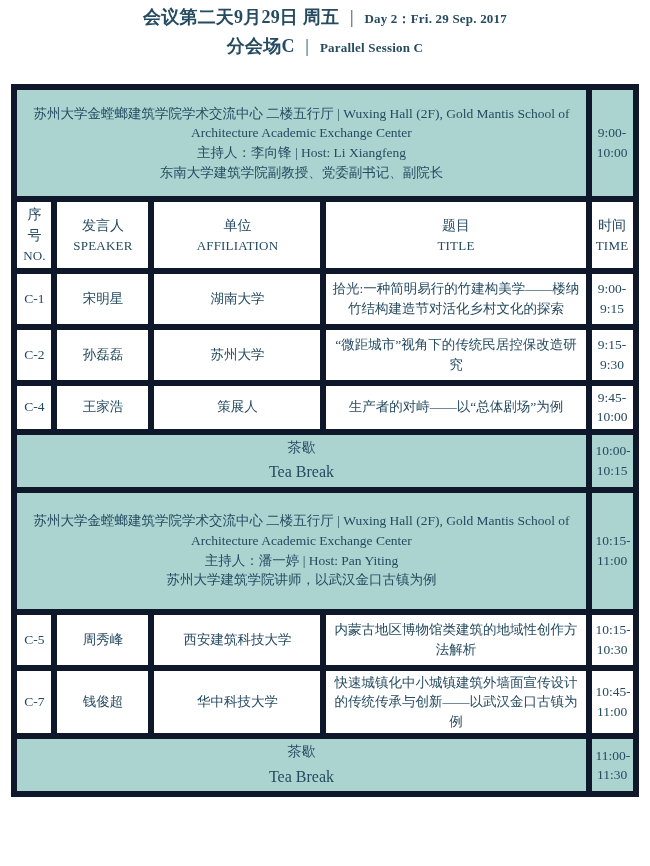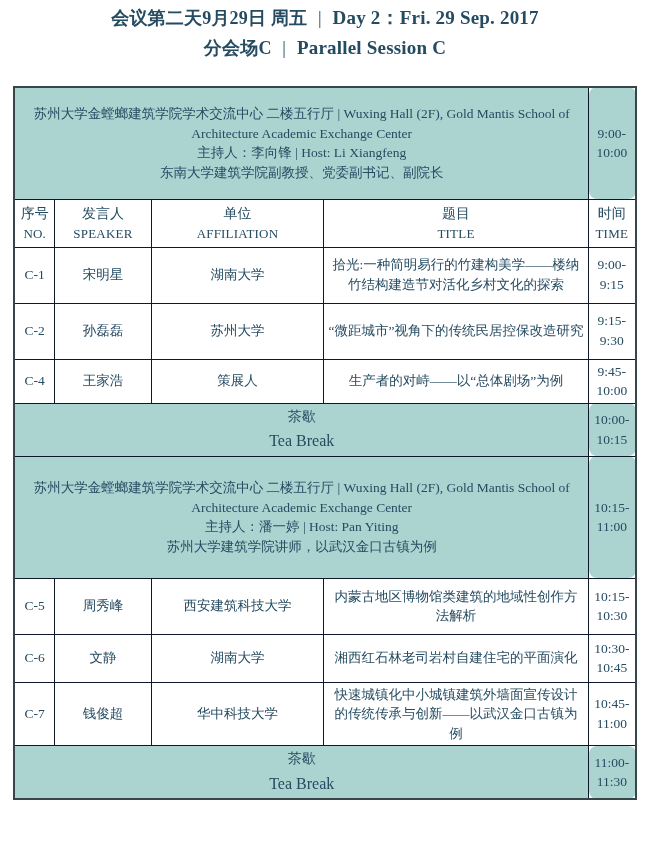--- a/index.html
+++ b/index.html
@@ -21,34 +21,34 @@
   .hdr {
     text-align: center;
     line-height: 1.0;
   }
   .hdr-line {
     margin: 0 0 11px 0;
     font-size: 18px;
     letter-spacing: 0.2px;
   }
   .hdr-line .zh { font-weight: bold; }
-  .hdr-line .en { font-weight: bold; font-size: 19px; }
+  .hdr-line .en { font-weight: bold; font-size: 13px; }
   .hdr-line .sep { font-weight: normal; padding: 0 6px; }
   .hdr-line3 { font-weight: bold; font-size: 18px; margin-bottom: 0; }
 
   
   table.sched {
     margin: 29px auto 0 auto;
     border-collapse: collapse;
     table-layout: fixed;
     width: 621px;
     border: 2px solid #364649;
   }
   table.sched td {
-    border: 1px solid #0f172a;
+    border: 6px solid #0f172a;
     text-align: center;
     vertical-align: middle;
     padding: 2px 4px;
     box-sizing: border-box;
     font-size: 13.5px;
     line-height: 1.45;
     overflow: hidden;
   }
   td.teal { background: #abd4d1; }
   td.session-cell { padding: 4px 18px; line-height: 1.95; font-size: 13.5px; }
@@ -175,27 +175,20 @@
     </tr>
 
     <tr class="r-c5">
       <td>C-5</td>
       <td>周秀峰</td>
       <td>西安建筑科技大学</td>
       <td class="title-cell">内蒙古地区博物馆类建筑的地域性创作方法解析</td>
       <td class="time-cell">10:15-10:30</td>
     </tr>
 
-    <tr class="r-c6">
-      <td>C-6</td>
-      <td>文静</td>
-      <td>湖南大学</td>
-      <td class="title-cell">湘西红石林老司岩村自建住宅的平面演化</td>
-      <td class="time-cell">10:30-10:45</td>
-    </tr>
 
     <tr class="r-c7">
       <td>C-7</td>
       <td>钱俊超</td>
       <td>华中科技大学</td>
       <td class="title-cell">快速城镇化中小城镇建筑外墙面宣传设计的传统传承与创新——以武汉金口古镇为例</td>
       <td class="time-cell">10:45-11:00</td>
     </tr>
 
     <tr class="r-tea2">

